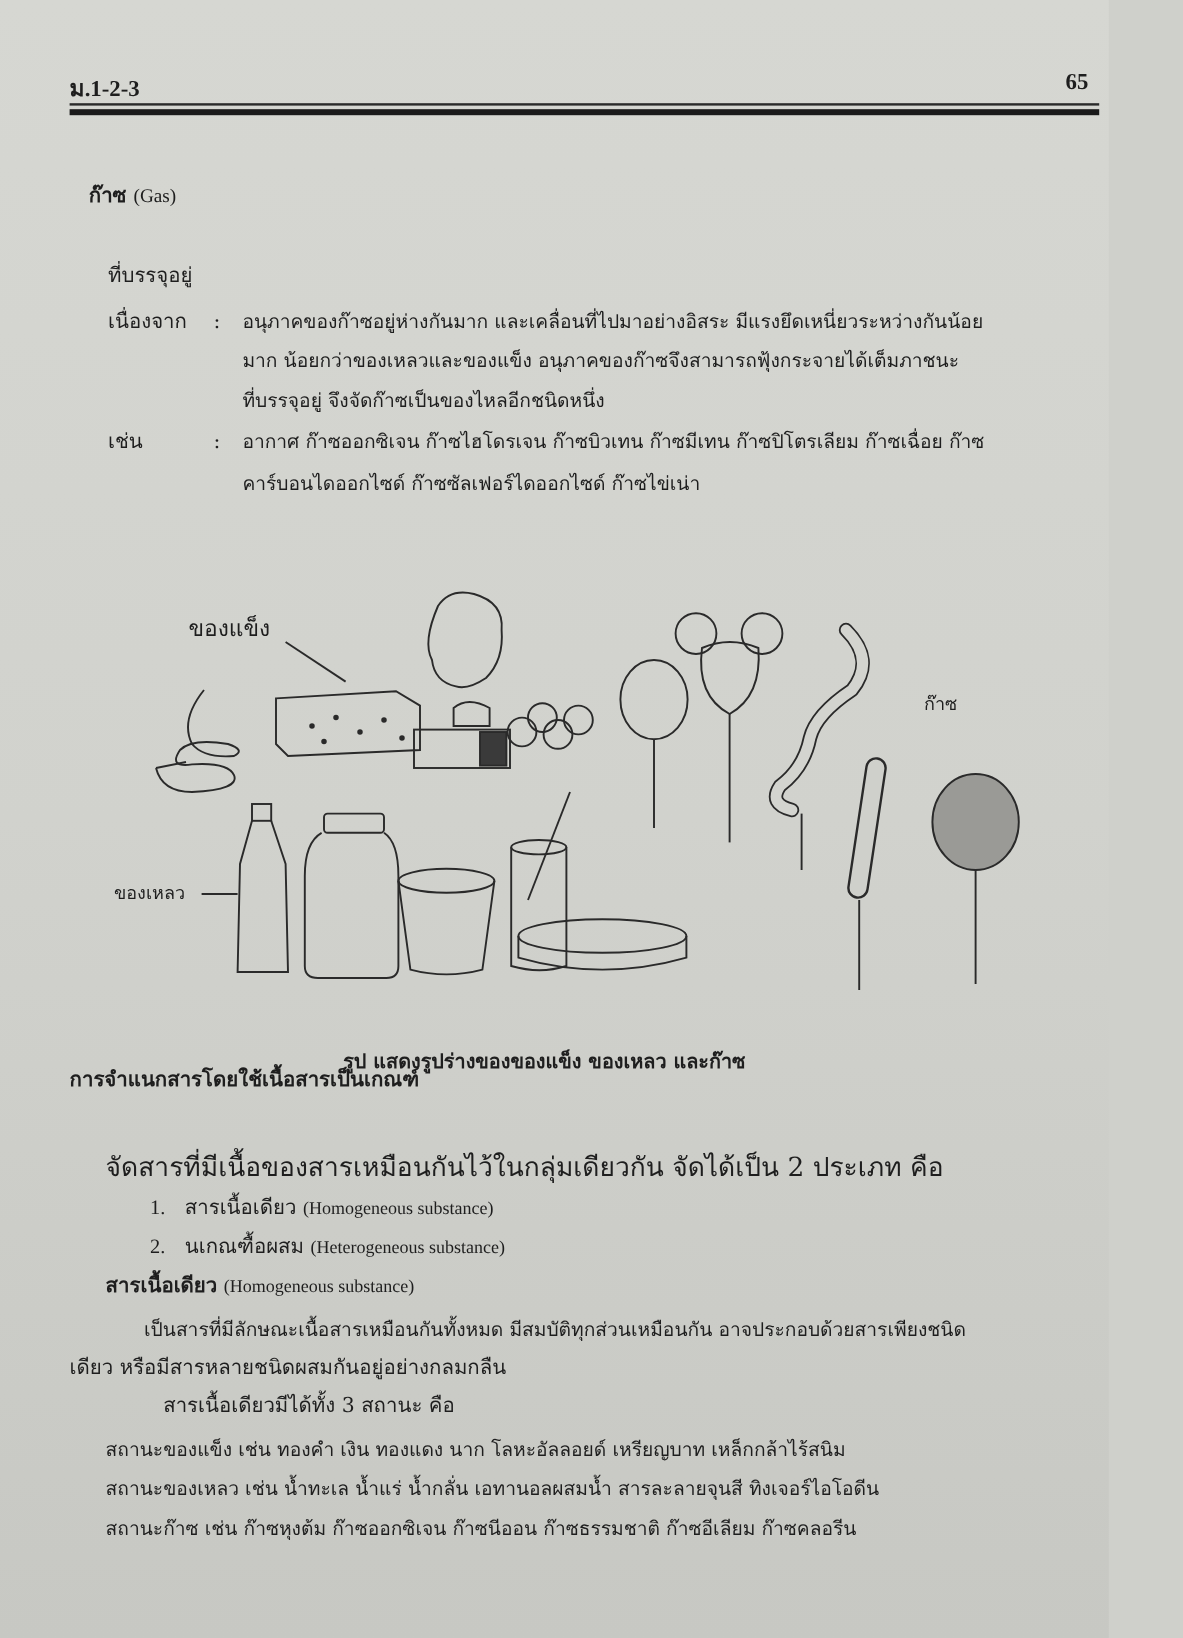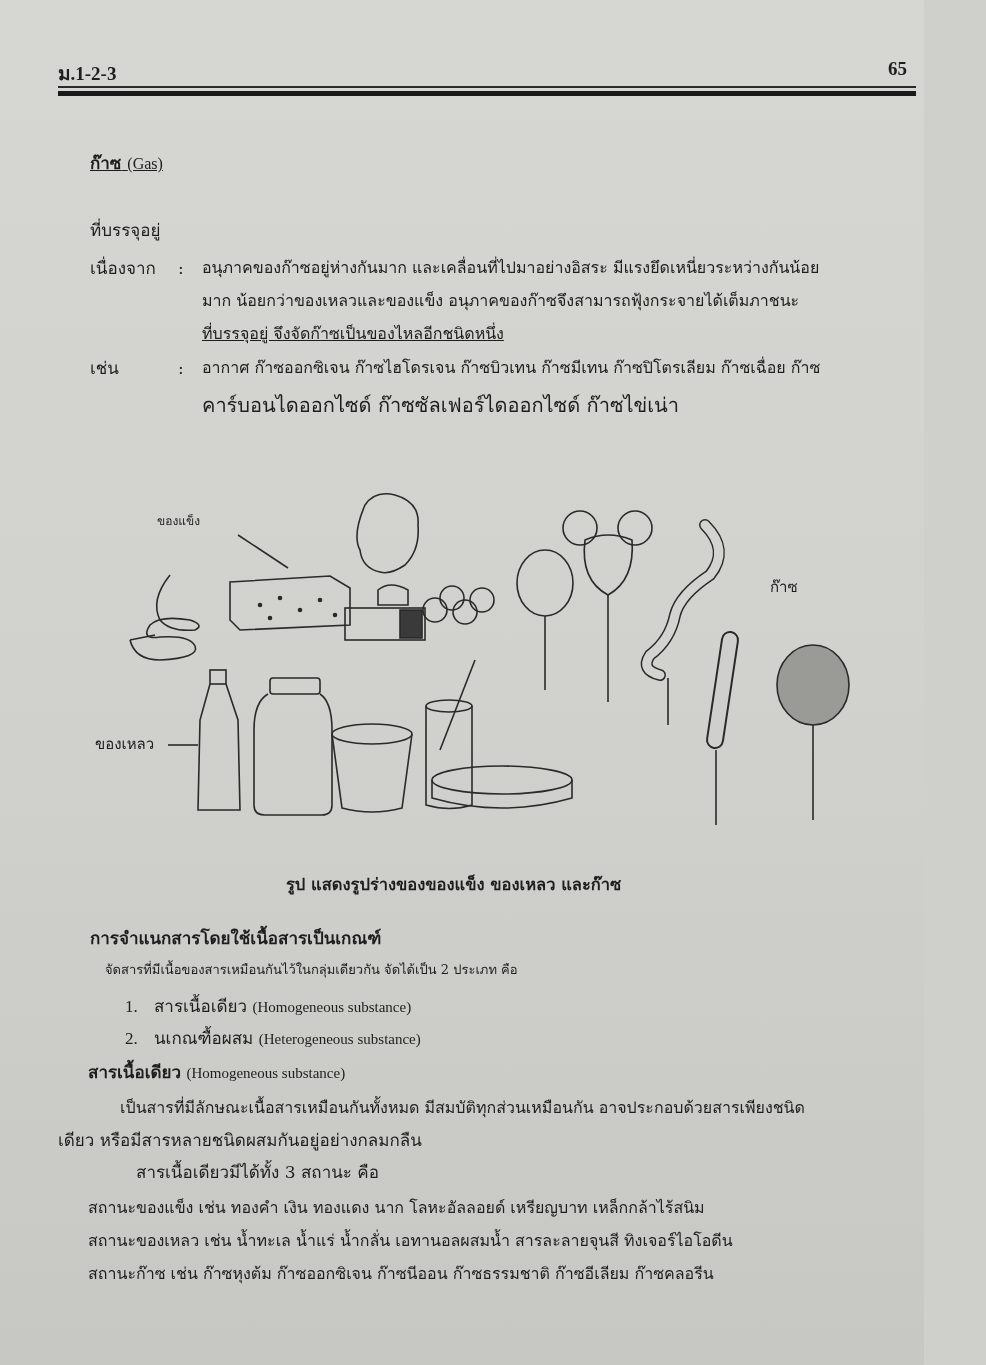--- a/index.html
+++ b/index.html
@@ -26,36 +26,36 @@
 </head>
 <body>
 
 <div class="page">
 
   <div class="header-left">ม.1-2-3</div>
   <div class="header-right">65</div>
   <div class="rule-thin"></div>
   <div class="rule-thick"></div>
 
-  <div class="t b" style="left:90px;top:155px;text-decoration:underline;">
+  <div class="t b" style="left:74px;top:155px;">
     <span>ก๊าซ</span>
     <span class="en" style="font-weight:normal;font-size:16px;">(Gas)</span>
   </div>
   <div class="t" style="left:90px;top:222px;">ที่บรรจุอยู่</div>
 
   <div class="t" style="left:90px;top:260px;">เนื่องจาก</div>
   <div class="t" style="left:178px;top:260px;">:</div>
   <div class="t" style="left:202px;top:260px;font-size:16px;">อนุภาคของก๊าซอยู่ห่างกันมาก และเคลื่อนที่ไปมาอย่างอิสระ มีแรงยึดเหนี่ยวระหว่างกันน้อย</div>
   <div class="t" style="left:202px;top:293px;font-size:16px;">มาก  น้อยกว่าของเหลวและของแข็ง  อนุภาคของก๊าซจึงสามารถฟุ้งกระจายได้เต็มภาชนะ</div>
-  <div class="t" style="left:202px;top:326px;font-size:16px;text-decoration:underline;">ที่บรรจุอยู่ จึงจัดก๊าซเป็นของไหลอีกชนิดหนึ่ง</div>
+  <div class="t" style="left:202px;top:326px;font-size:16px;">ที่บรรจุอยู่ จึงจัดก๊าซเป็นของไหลอีกชนิดหนึ่ง</div>
 
   <div class="t" style="left:90px;top:360px;">เช่น</div>
   <div class="t" style="left:178px;top:360px;">:</div>
   <div class="t" style="left:202px;top:360px;font-size:16px;">อากาศ ก๊าซออกซิเจน ก๊าซไฮโดรเจน ก๊าซบิวเทน ก๊าซมีเทน ก๊าซปิโตรเลียม ก๊าซเฉื่อย ก๊าซ</div>
-  <div class="t" style="left:202px;top:395px;font-size:20px;">คาร์บอนไดออกไซด์ ก๊าซซัลเฟอร์ไดออกไซด์ ก๊าซไข่เน่า</div>
+  <div class="t" style="left:202px;top:395px;font-size:16px;">คาร์บอนไดออกไซด์ ก๊าซซัลเฟอร์ไดออกไซด์ ก๊าซไข่เน่า</div>
 
   <div class="fig">
     <svg width="820" height="380" viewBox="0 0 820 380" fill="none" stroke="#2a2a2a" stroke-width="1.6">
 
       <g>
         <path d="M40 160 Q45 180 70 180 Q110 178 105 166 Q100 155 70 157 Q50 160 60 145 Q70 135 100 140 Q115 145 105 150 Q80 152 70 140 Q60 120 80 95"></path>
         <path d="M40 160 L65 155"></path>
       </g>
       <g>
         <path d="M140 102 L240 96 L260 108 L260 145 L150 150 L140 140 Z"></path>
@@ -122,29 +122,29 @@
         <path d="M640 160 L625 260" stroke-width="18" stroke="#2a2a2a" stroke-linecap="round"></path>
         <path d="M640 160 L625 260" stroke-width="14" stroke="#cfd0cb" stroke-linecap="round"></path>
         <line x1="626" y1="270" x2="626" y2="345"></line>
       </g>
       <g>
         <ellipse cx="723" cy="205" rx="36" ry="40" fill="#9a9a96"></ellipse>
         <line x1="723" y1="245" x2="723" y2="340"></line>
       </g>
       <line x1="628" y1`="" type="text" style="display:none"></line>
     </svg>
-    <div class="t" style="left:67px;top:35px;font-size:12px;">ของแข็ง</div>
+    <div class="t" style="left:67px;top:35px;font-size:19px;">ของแข็ง</div>
     <div class="t" style="left:5px;top:257px;font-size:15px;">ของเหลว</div>
     <div class="t" style="left:680px;top:100px;font-size:15px;">ก๊าซ</div>
   </div>
 
   <div class="t b" style="left:286px;top:877px;font-size:16.5px;">รูป  แสดงรูปร่างของของแข็ง ของเหลว และก๊าซ</div>
 
-  <div class="t b" style="left:58px;top:930px;margin-left:32px;">การจำแนกสารโดยใช้เนื้อสารเป็นเกณฑ์</div>
-  <div class="t" style="left:105px;top:963px;font-size:13px;">จัดสารที่มีเนื้อของสารเหมือนกันไว้ในกลุ่มเดียวกัน จัดได้เป็น 2 ประเภท คือ</div>
+  <div class="t b" style="left:58px;top:892px;">การจำแนกสารโดยใช้เนื้อสารเป็นเกณฑ์</div>
+  <div class="t" style="left:88px;top:963px;font-size:22px;">จัดสารที่มีเนื้อของสารเหมือนกันไว้ในกลุ่มเดียวกัน จัดได้เป็น 2 ประเภท คือ</div>
 
   <div class="t" style="left:125px;top:998px;">
     <span class="en">1.</span>&nbsp;&nbsp;
     <span>สารเนื้อเดียว</span>
     <span class="en" style="font-size:15px;">(Homogeneous substance)</span>
   </div>
   <div class="t" style="left:125px;top:1030px;">
     <span class="en">2.</span>&nbsp;&nbsp;
     <span>นเกณฑื้อผสม</span>
     <span class="en" style="font-size:15px;">(Heterogeneous substance)</span>

